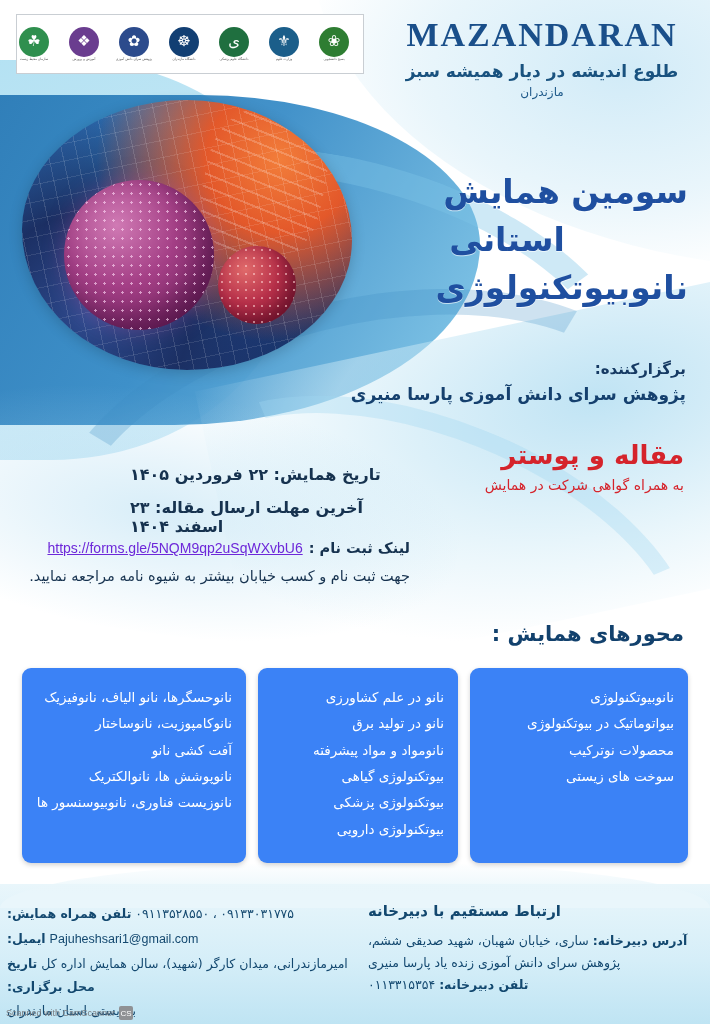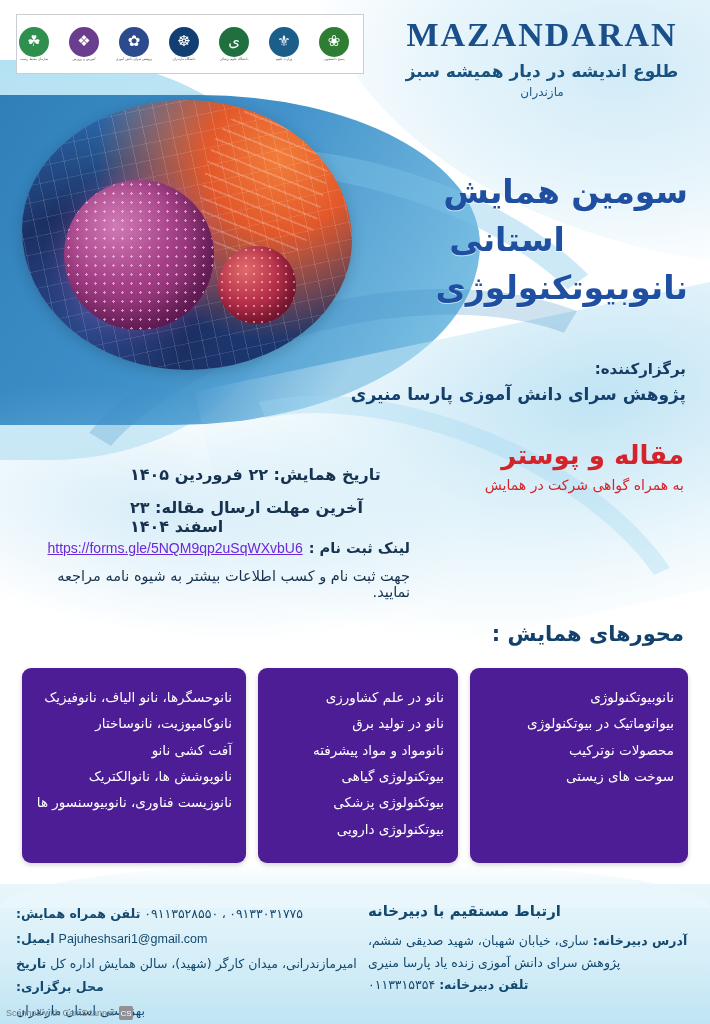--- a/index.html
+++ b/index.html
@@ -201,21 +201,21 @@
 
   
   .axes-heading {
     position: absolute; right: 26px; top: 622px;
     font-size: 21px; font-weight: 700; color: #12416d; z-index: 8;
   }
 
   
   .axis-box {
     position: absolute; top: 668px;
-    background: #4c1d95;
+    background: #3b82f6;
     color: #ffffff;
     border-radius: 9px;
     padding: 16px 14px;
     font-size: 13.5px;
     line-height: 1.95;
     text-align: right;
     z-index: 8;
     box-shadow: 0 2px 5px rgba(0,0,0,.18);
   }
   .axis-box.b1 { right: 22px; width: 218px; height: 195px; }
@@ -235,21 +235,21 @@
     background: linear-gradient(180deg, rgba(233,246,251,0) 0%, #e9f6fb 70%);
     border-radius: 50% 50% 0 0 / 100% 100% 0 0;
   }
   .f-right {
     position: absolute; right: 22px; top: 18px; width: 320px;
     text-align: left; color: #13486f; direction: rtl;
   }
   .f-title { font-size: 15px; font-weight: 700; margin-bottom: 10px; }
   .f-right .f-row { font-size: 12.5px; line-height: 1.75; }
   .f-left {
-    position: absolute; left: 16px; top: 18px; width: 350px;
+    position: absolute; left: 7px; top: 18px; width: 350px;
     text-align: left; color: #13486f; direction: rtl;
   }
   .f-left .f-row { font-size: 12.5px; line-height: 1.9; text-align: left; }
   .f-label { font-weight: 700; }
   .f-val { font-family: "Liberation Sans", sans-serif; }
 
   
   .scan {
     position: absolute; left: 6px; bottom: 4px;
     display: flex; align-items: center; gap: 4px;
@@ -342,21 +342,21 @@
   <div class="dates">
     <div>تاریخ همایش: ۲۲ فروردین ۱۴۰۵</div>
     <div>آخرین مهلت ارسال مقاله: ۲۳ اسفند ۱۴۰۴</div>
   </div>
 
   <div class="reg">
     <div class="reg-row">
       <span class="reg-label">لینک ثبت نام :</span>
       <a class="reg-link" href="#">https://forms.gle/5NQM9qp2uSqWXvbU6</a>
     </div>
-    <div class="reg-note">جهت ثبت نام و کسب اطلاعات بیشتر به شیوه نامه مراجعه نمایید.</div>
+    <div class="reg-note">جهت ثبت نام و کسب خیابان بیشتر به شیوه نامه مراجعه نمایید.</div>
   </div>
 
   <div class="axes-heading">محورهای همایش :</div>
 
   <div class="axis-box b3">
     <div>نانوحسگرها، نانو الیاف، نانوفیزیک</div>
     <div>نانوکامپوزیت، نانوساختار</div>
     <div>آفت کشی نانو</div>
     <div>نانوپوشش ها، نانوالکتریک</div>
     <div>نانوزیست فناوری، نانوبیوسنسور ها</div>

